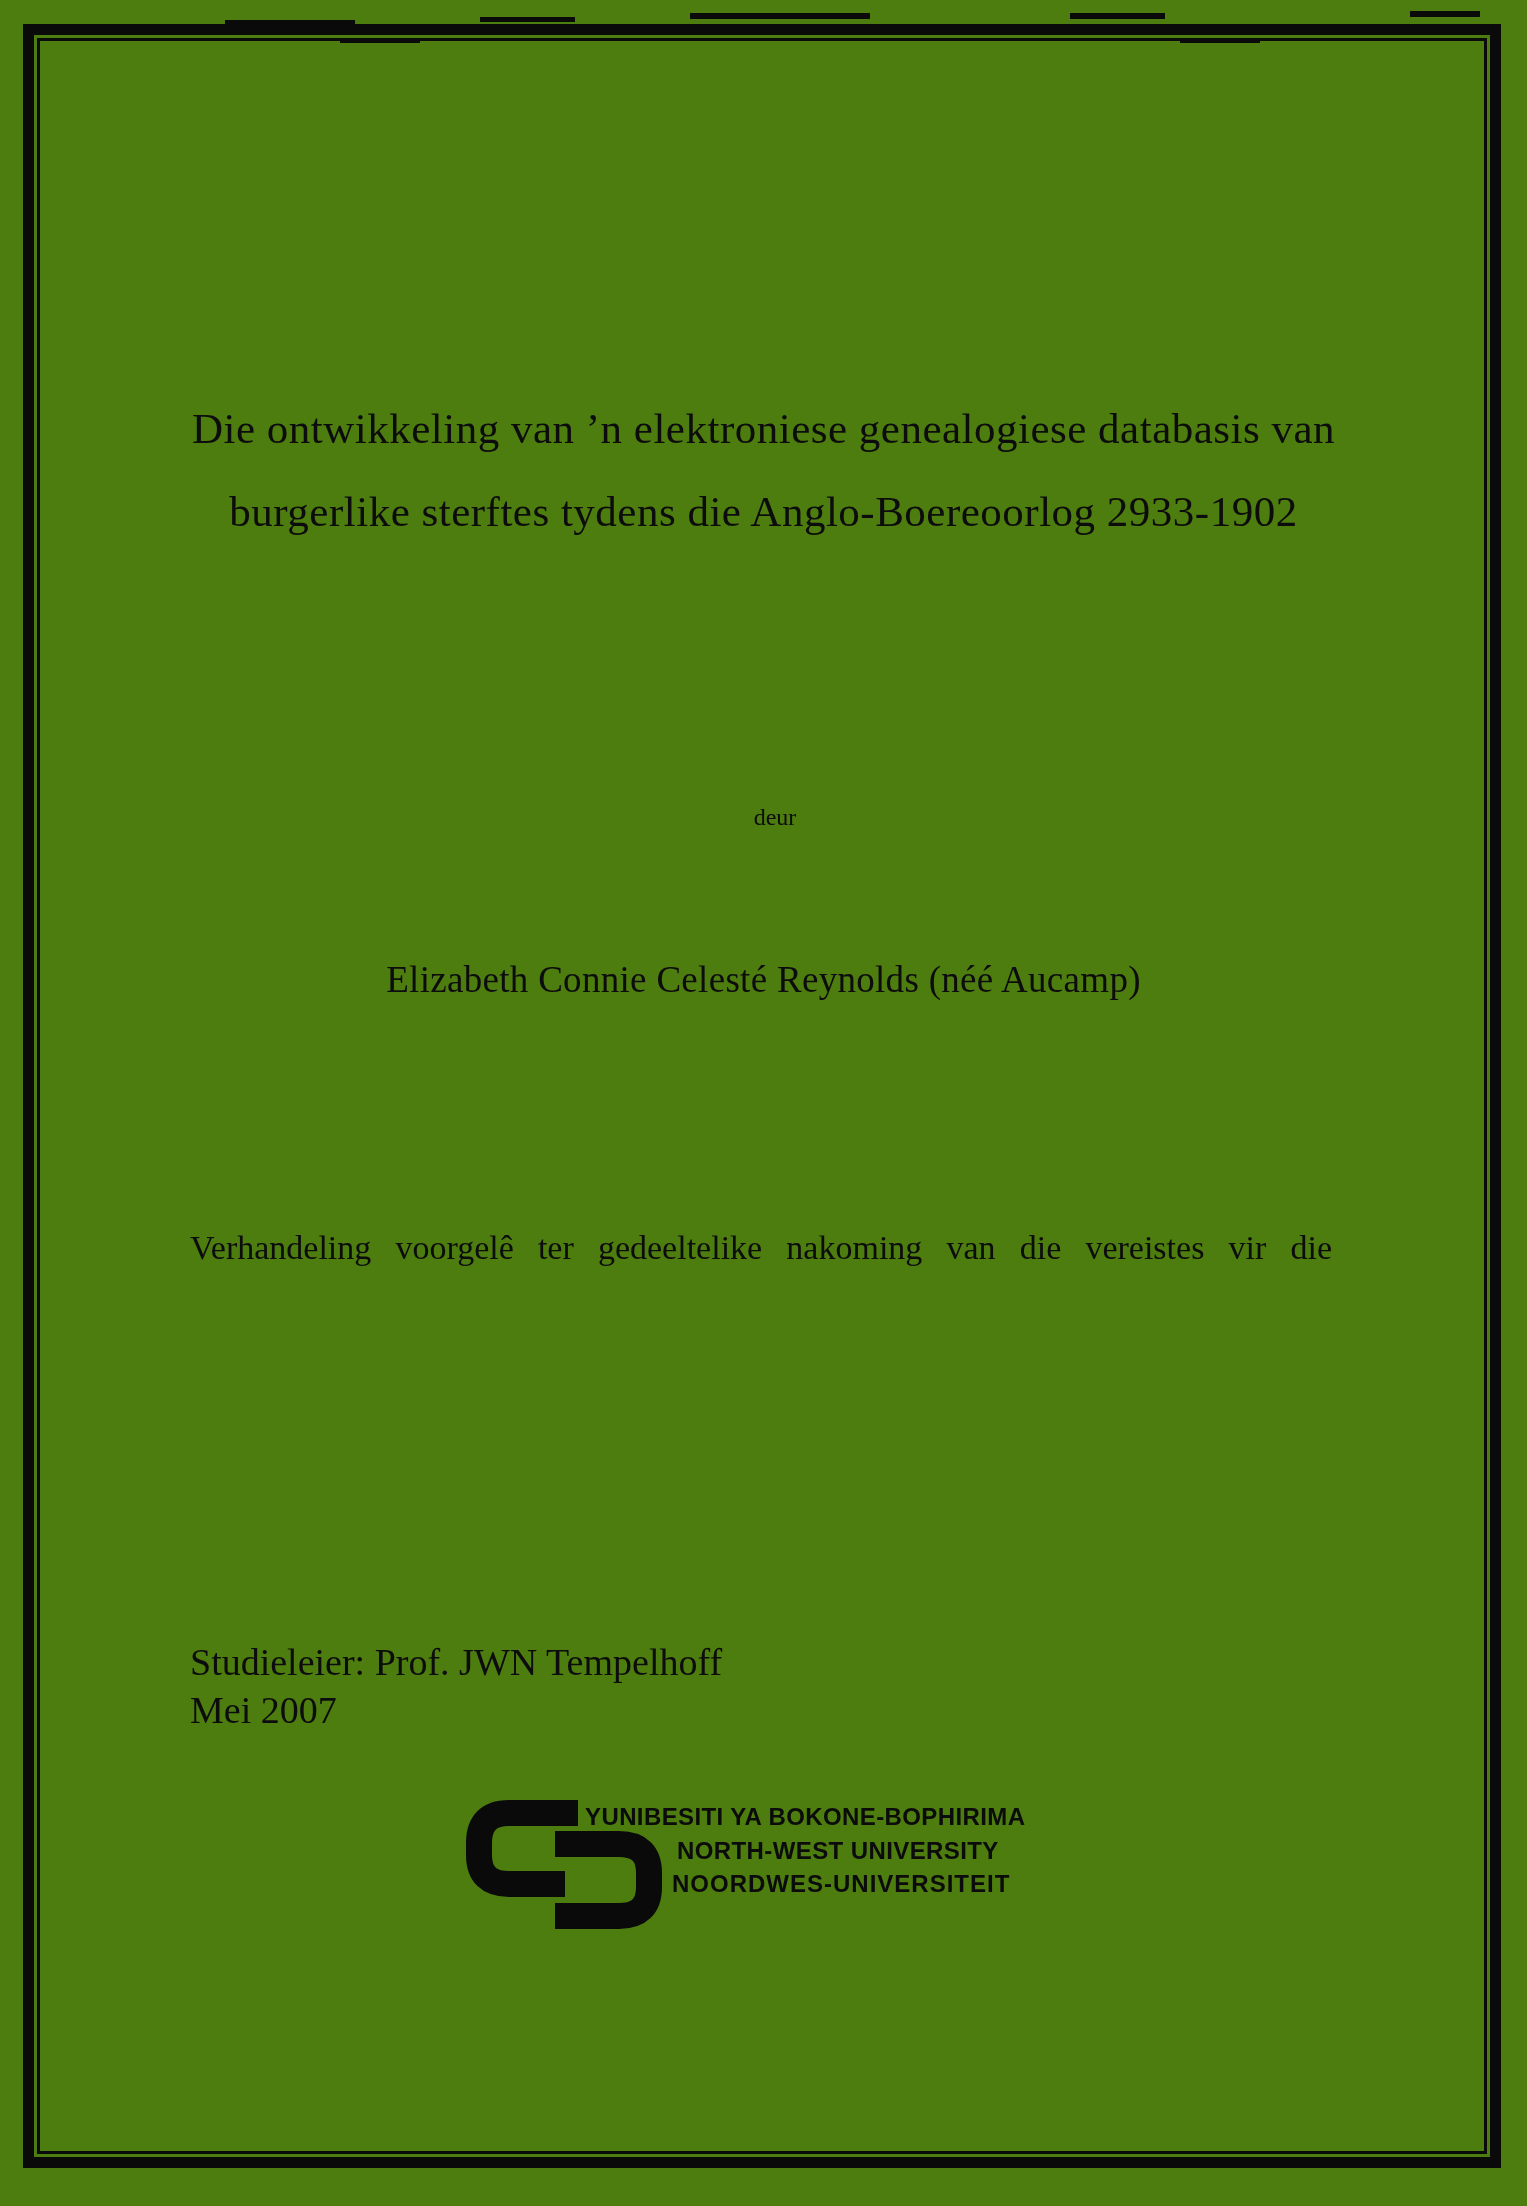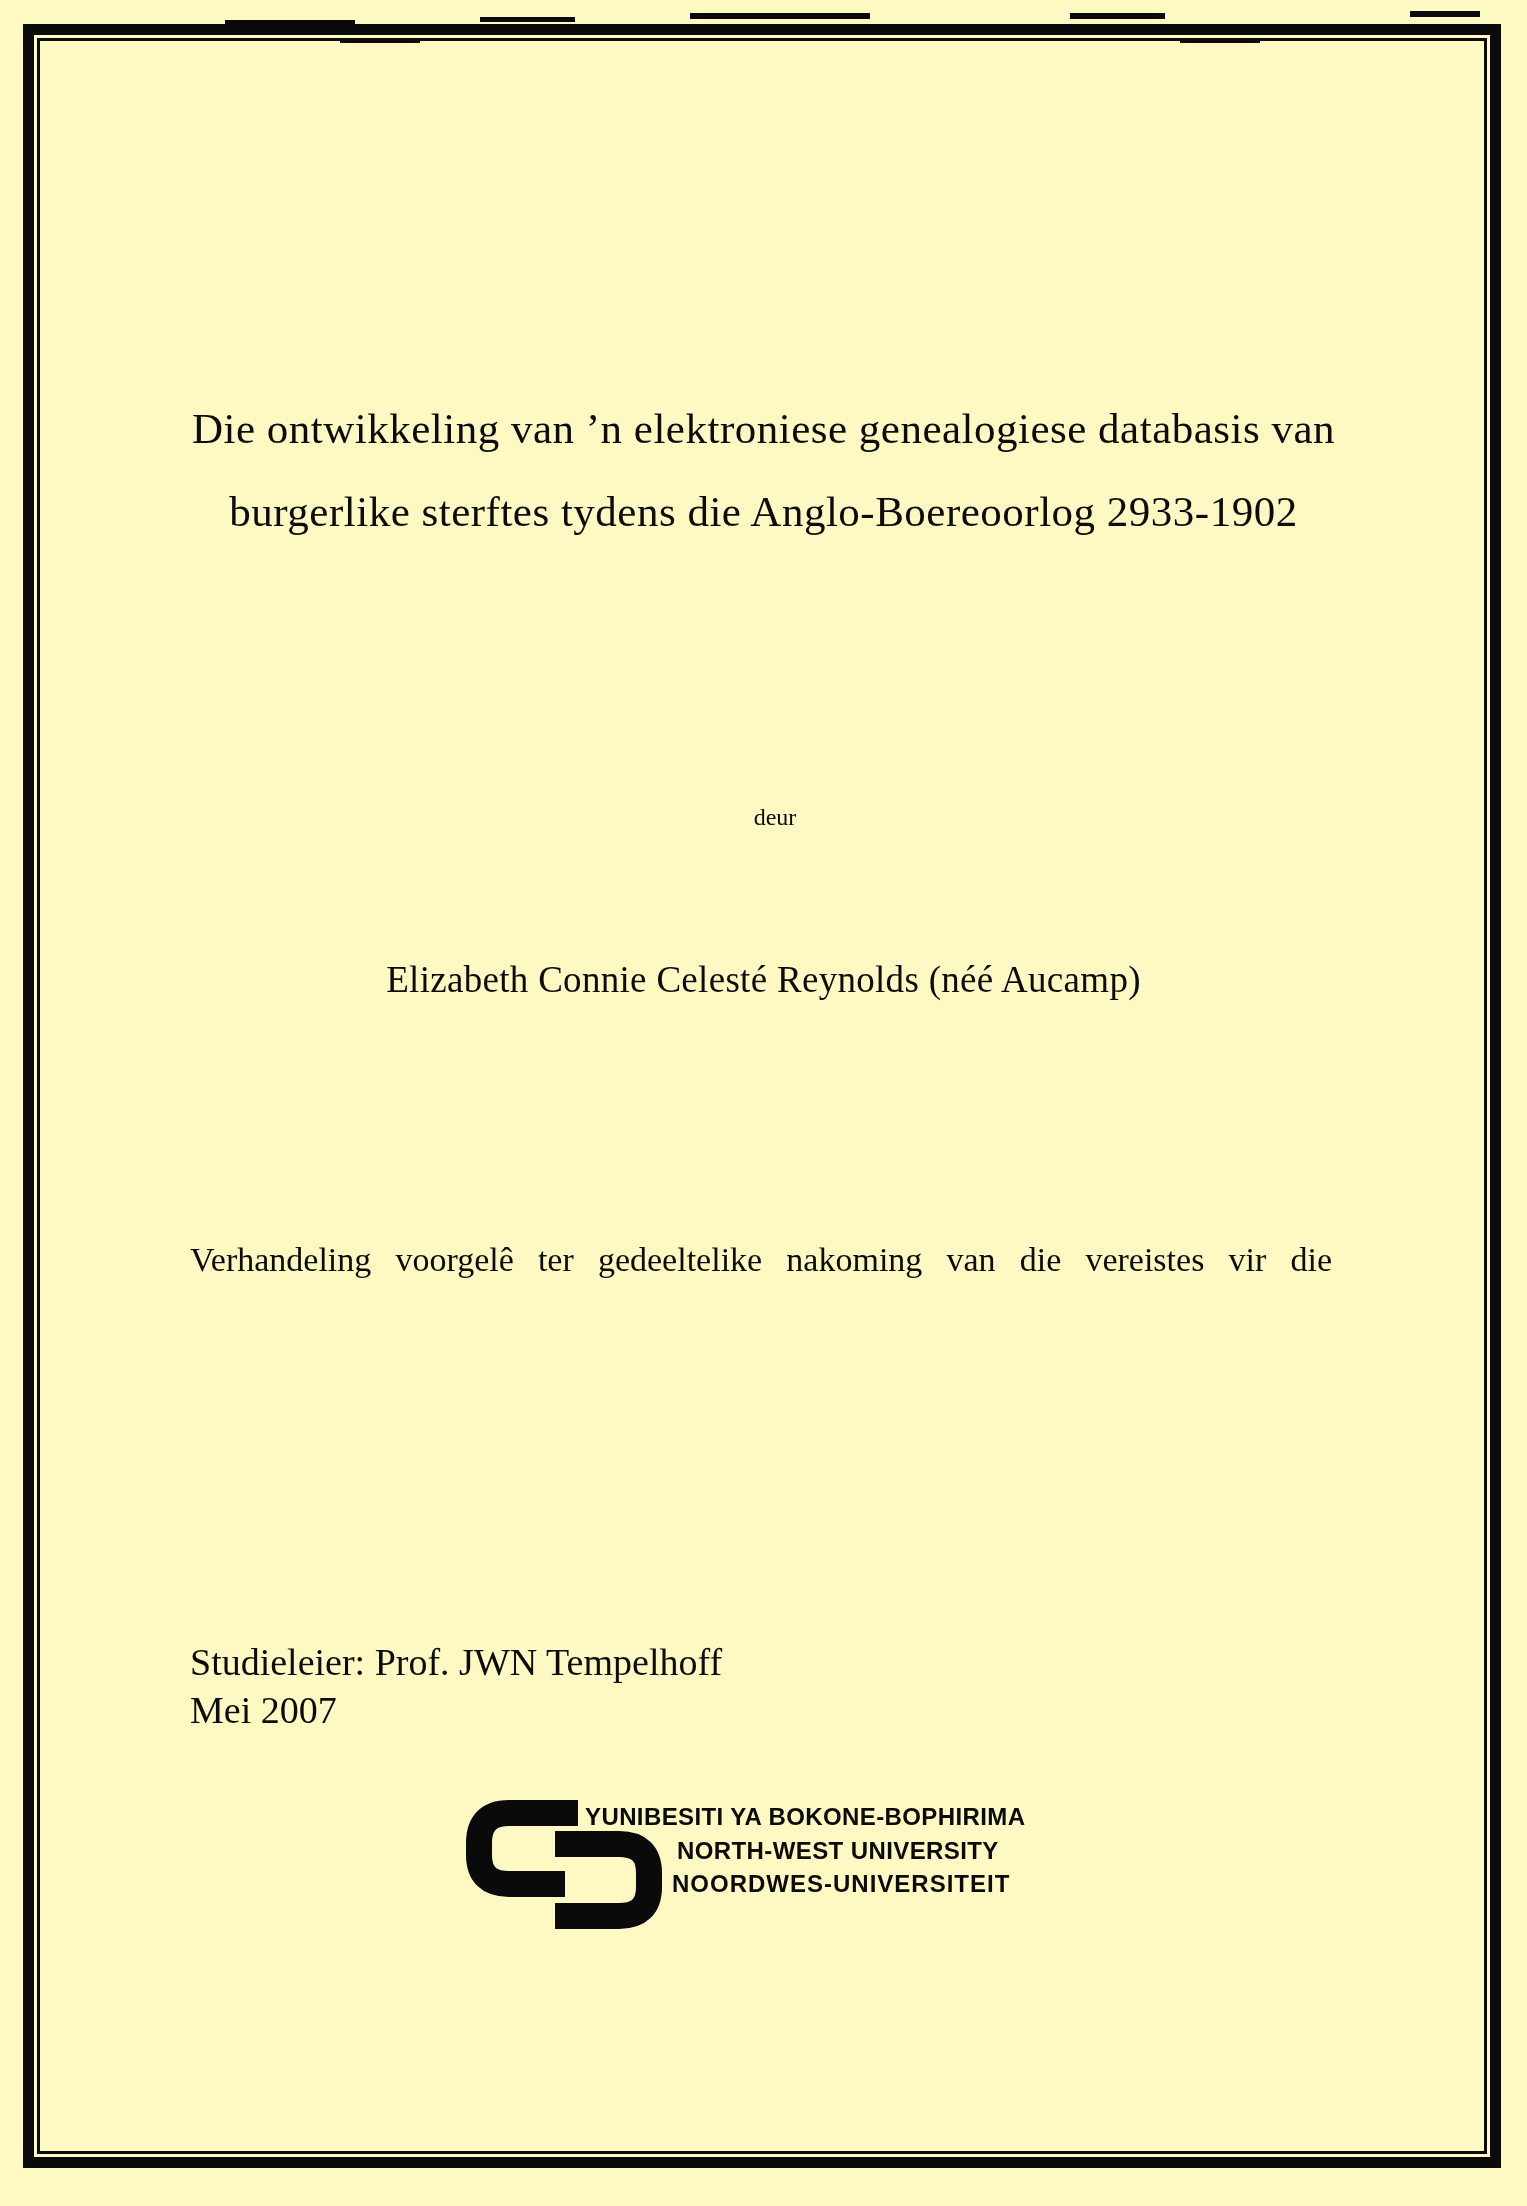--- a/index.html
+++ b/index.html
@@ -1,19 +1,19 @@
 <!DOCTYPE html>
 <html><head>
 <meta charset="utf-8">
 <style>
   html,body{margin:0;padding:0;background:#fff;}
   .canvas{
     position:relative;
     width:1527px;height:2206px;
-    background:#fef9c3;
+    background:#4d7c0f;
     font-family:"Liberation Serif", serif;
     color:#0c0c0c;
     overflow:hidden;
   }
   
   .frame-outer{
     position:absolute;left:23px;top:24px;width:1478px;height:2144px;
     border:11px solid #0a0a0a;box-sizing:border-box;
   }
   .frame-inner{
@@ -33,21 +33,21 @@
   }
   .author{
     position:absolute;left:80px;width:1367px;top:958px;
     text-align:center;font-size:37px;letter-spacing:0.3px;
   }
   .statement{
     position:absolute;left:190px;top:1222px;width:1142px;
     font-size:34px;line-height:51px;
   }
   .statement .just{
-    text-align:justify;text-align-last:justify;margin-top:12px;
+    text-align:justify;text-align-last:justify;
   }
   .statement .it{font-style:italic;}
   .supervisor-block{
     position:absolute;left:190px;top:1638px;
     font-size:38px;line-height:48px;white-space:nowrap;
   }
   
   .logo-mark{position:absolute;left:455px;top:1798px;}
   .logo-text{
     position:absolute;

